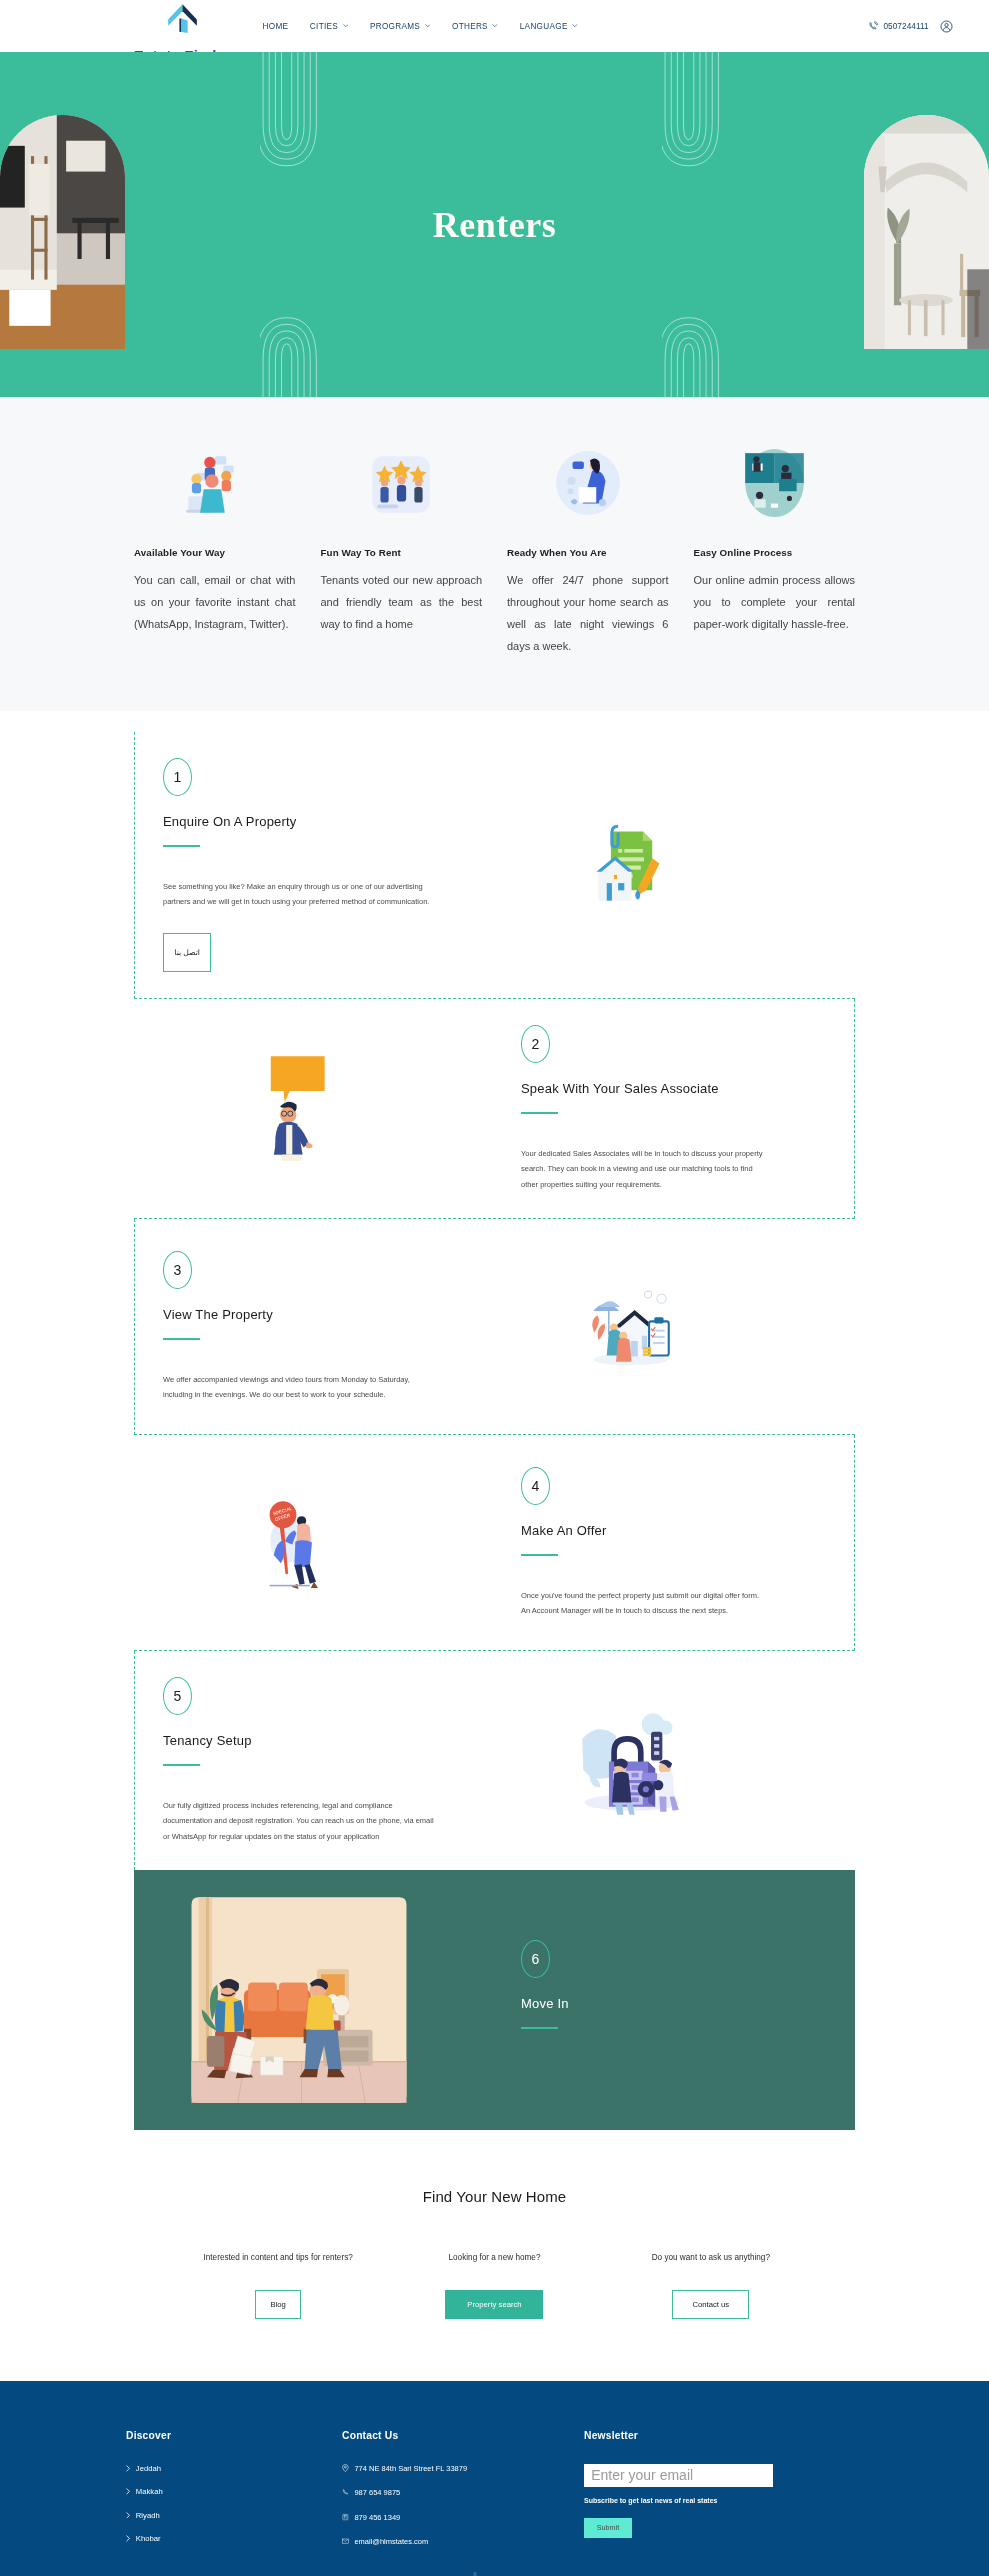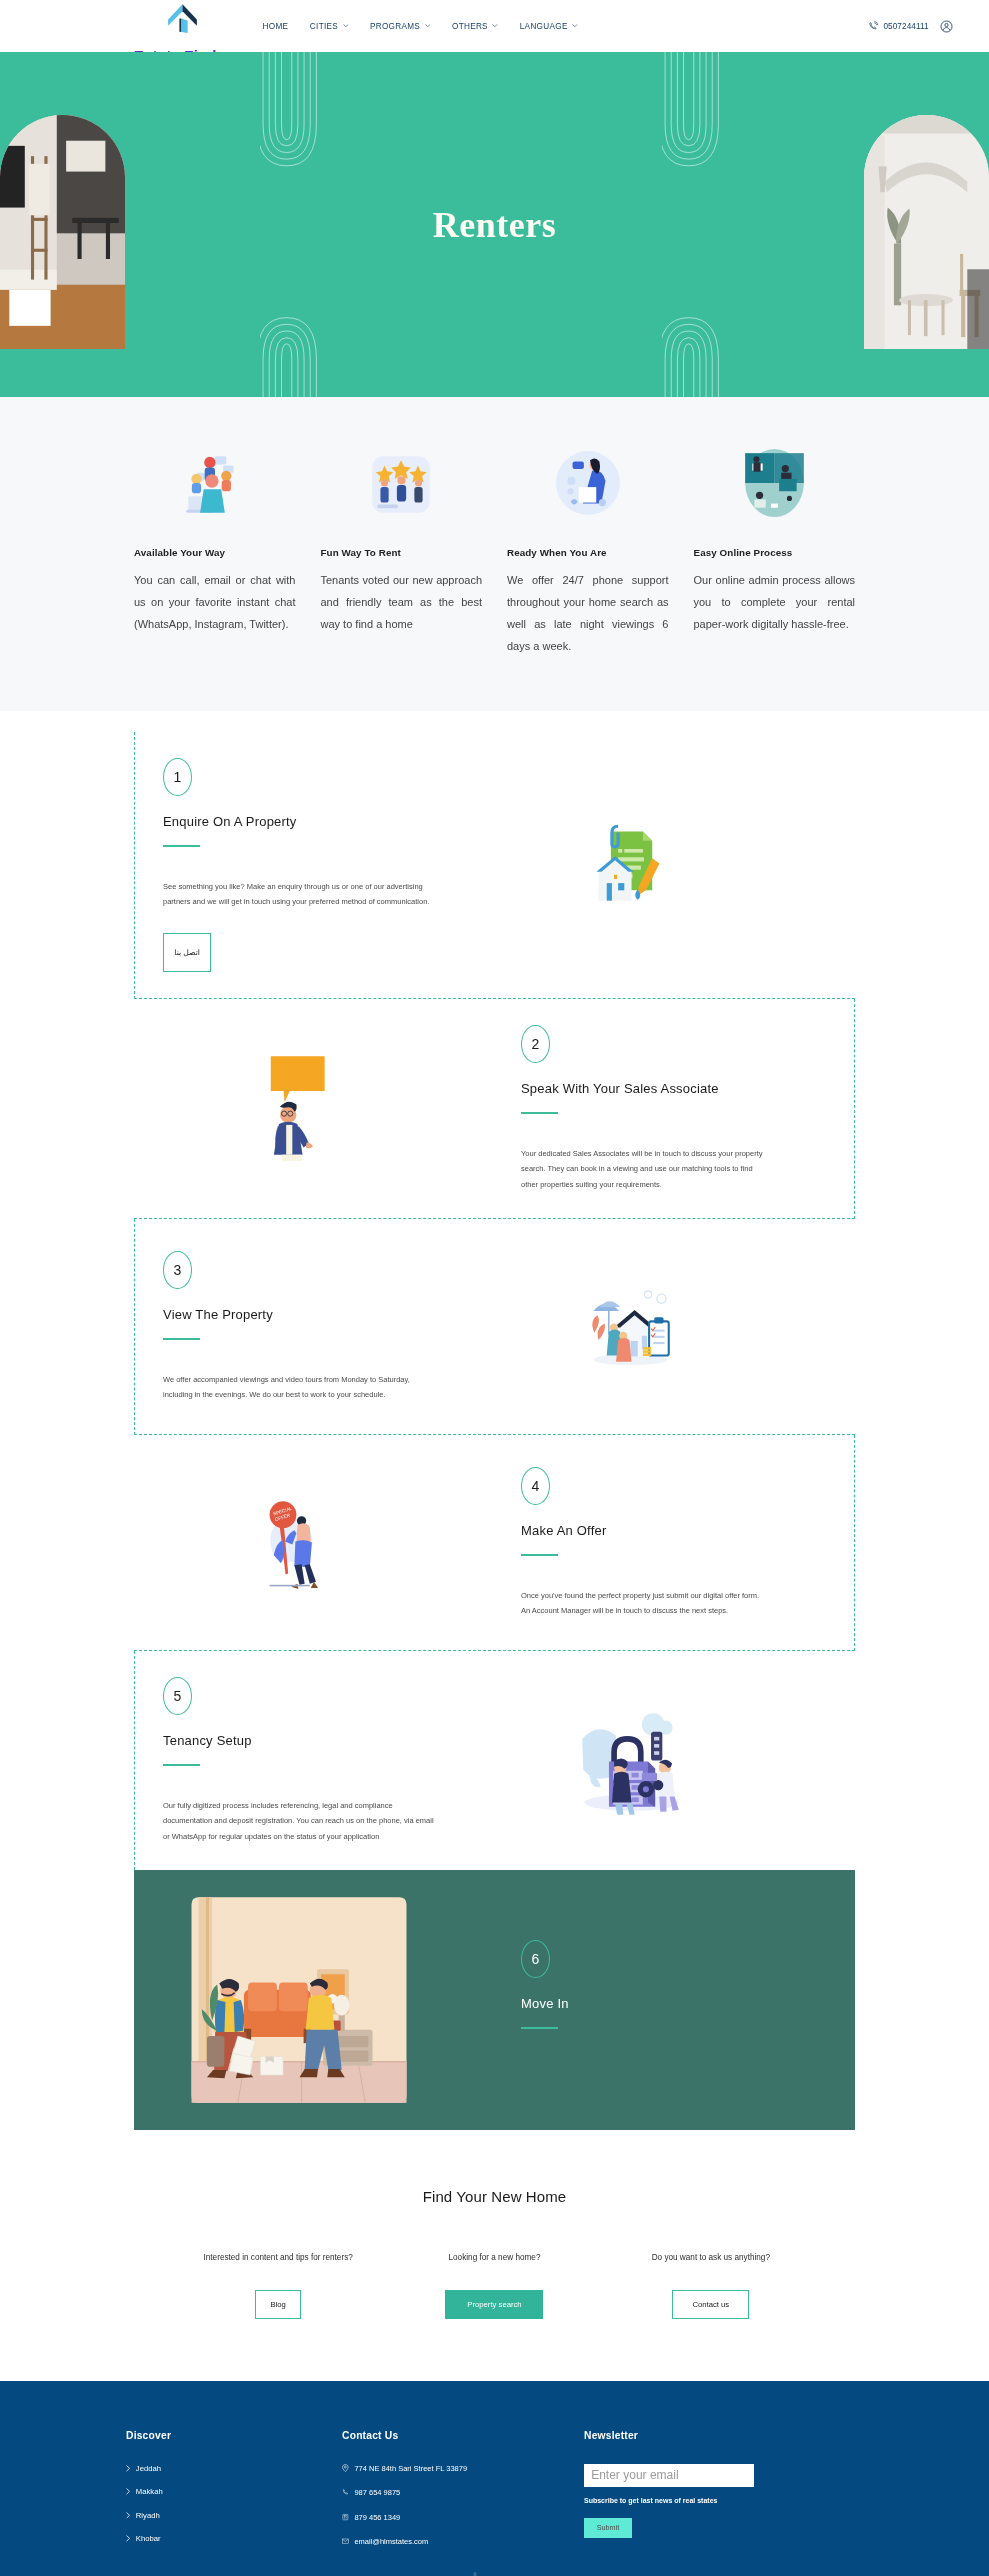--- a/index.html
+++ b/index.html
@@ -300,26 +300,26 @@
   }
   .f-contact {
     display: flex;
     align-items: flex-start;
     gap: 5.7px;
     color: #fff;
     font-size: 7.5px;
     margin-bottom: 15.5px;
   }
   .news-input {
-    width: 170px;
+    width: 189px;
     height: 23px;
     border: none;
     background: #fff;
     padding: 0 7.2px;
-    font-size: 12px;
+    font-size: 14px;
     font-family: "Liberation Sans", sans-serif;
     color: #333;
     display: block;
   }
   .news-input::placeholder { color: #9b9b9b; }
   .news-sub {
     color: #fff;
     font-size: 7px;
     font-weight: 700;
     margin: 9.8px 0 14px;

